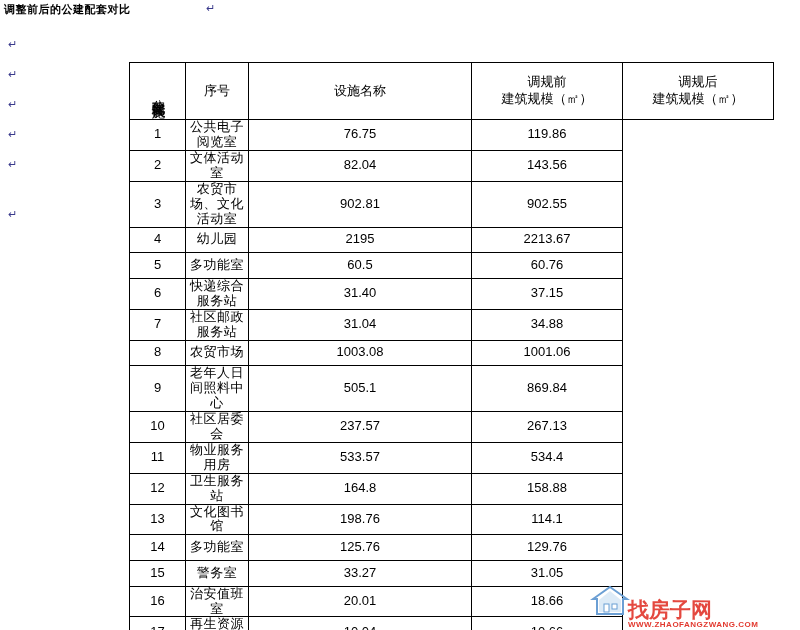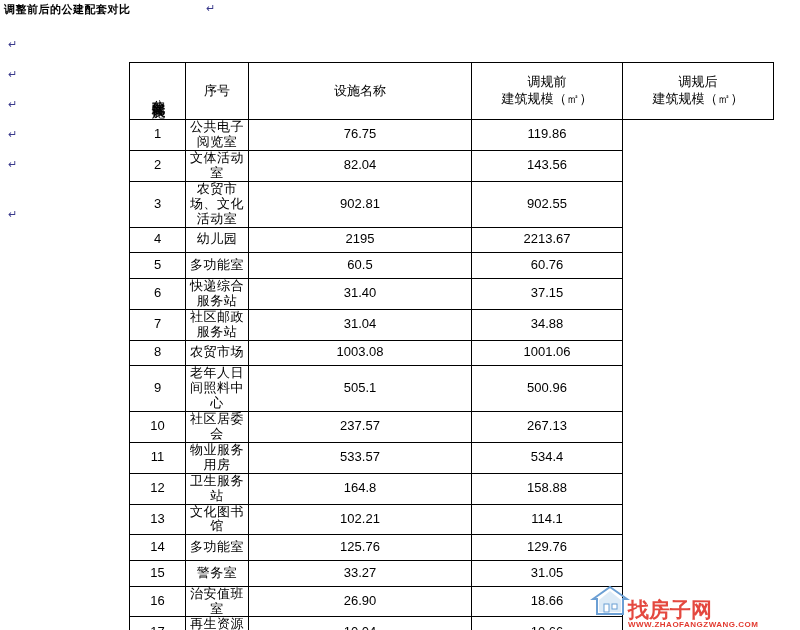--- a/index.html
+++ b/index.html
@@ -207,21 +207,21 @@
         <tr>
           <td class="rowcell">8</td>
           <td class="rowcell name-cell">农贸市场</td>
           <td class="rowcell">1003.08</td>
           <td class="rowcell">1001.06</td>
         </tr>
         <tr>
           <td class="rowcell">9</td>
           <td class="rowcell name-cell">老年人日间照料中心</td>
           <td class="rowcell">505.1</td>
-          <td class="rowcell">500.96</td>
+          <td class="rowcell">869.84</td>
         </tr>
         <tr>
           <td class="rowcell">10</td>
           <td class="rowcell name-cell">社区居委会</td>
           <td class="rowcell">237.57</td>
           <td class="rowcell">267.13</td>
         </tr>
         <tr>
           <td class="rowcell">11</td>
           <td class="rowcell name-cell">物业服务用房</td>
@@ -230,39 +230,39 @@
         </tr>
         <tr>
           <td class="rowcell">12</td>
           <td class="rowcell name-cell">卫生服务站</td>
           <td class="rowcell">164.8</td>
           <td class="rowcell">158.88</td>
         </tr>
         <tr>
           <td class="rowcell">13</td>
           <td class="rowcell name-cell">文化图书馆</td>
-          <td class="rowcell">102.21</td>
+          <td class="rowcell">198.76</td>
           <td class="rowcell">114.1</td>
         </tr>
         <tr>
           <td class="rowcell">14</td>
           <td class="rowcell name-cell">多功能室</td>
           <td class="rowcell">125.76</td>
           <td class="rowcell">129.76</td>
         </tr>
         <tr>
           <td class="rowcell">15</td>
           <td class="rowcell name-cell">警务室</td>
           <td class="rowcell">33.27</td>
           <td class="rowcell">31.05</td>
         </tr>
         <tr>
           <td class="rowcell">16</td>
           <td class="rowcell name-cell">治安值班室</td>
-          <td class="rowcell">26.90</td>
+          <td class="rowcell">20.01</td>
           <td class="rowcell">18.66</td>
         </tr>
         <tr>
           <td class="rowcell">17</td>
           <td class="rowcell name-cell">再生资源回收站</td>
           <td class="rowcell">10.04</td>
           <td class="rowcell">10.66</td>
         </tr>
       </tbody>
   </table>

